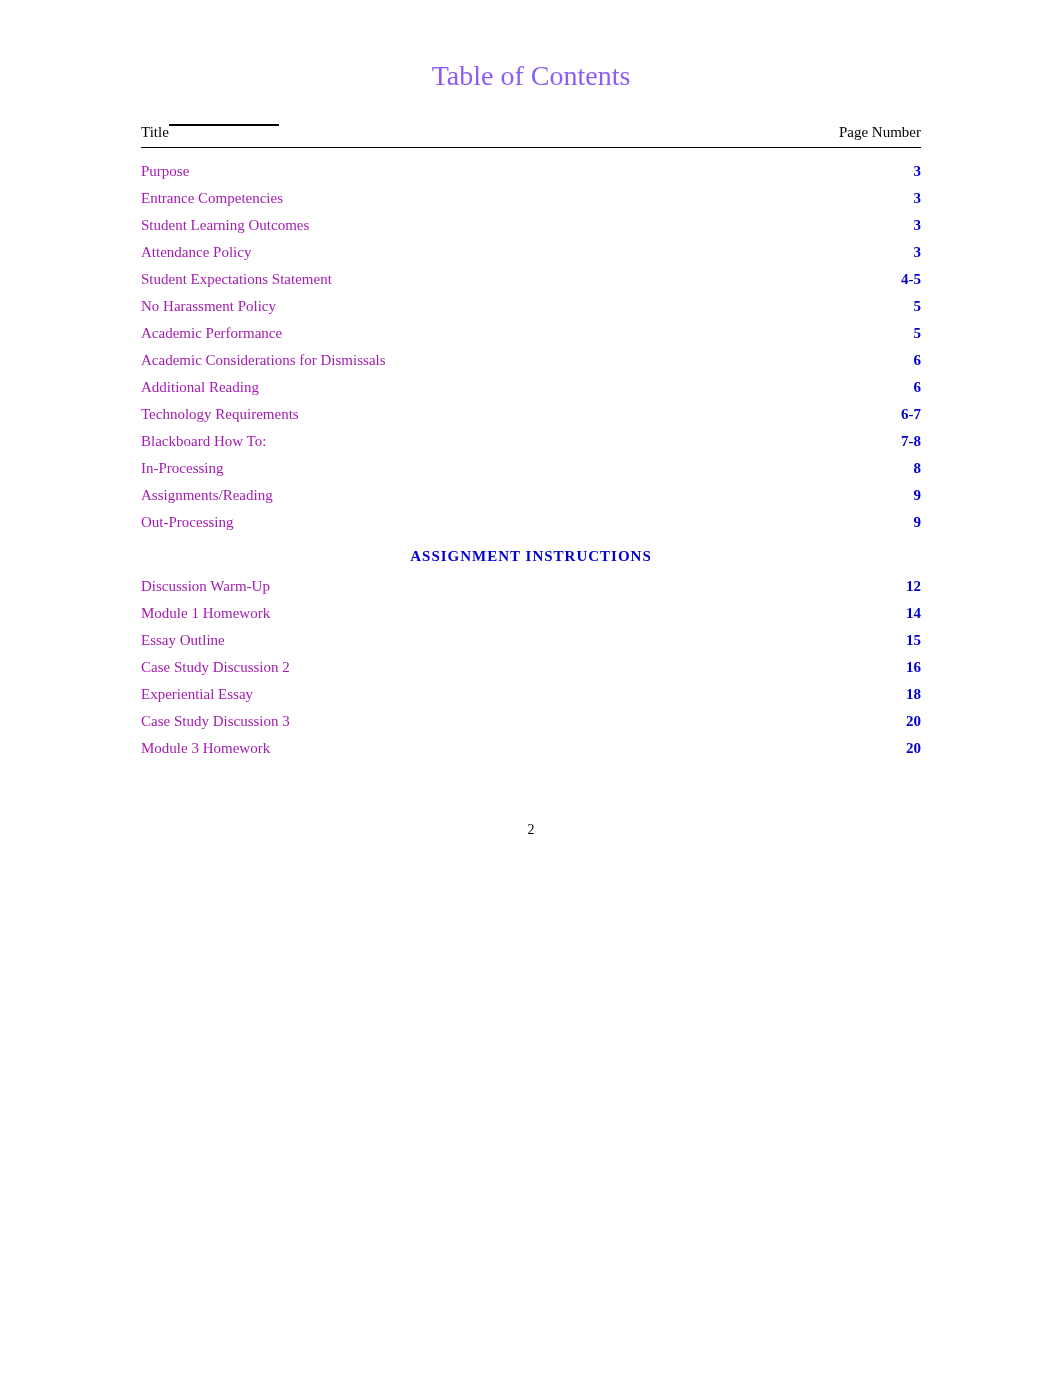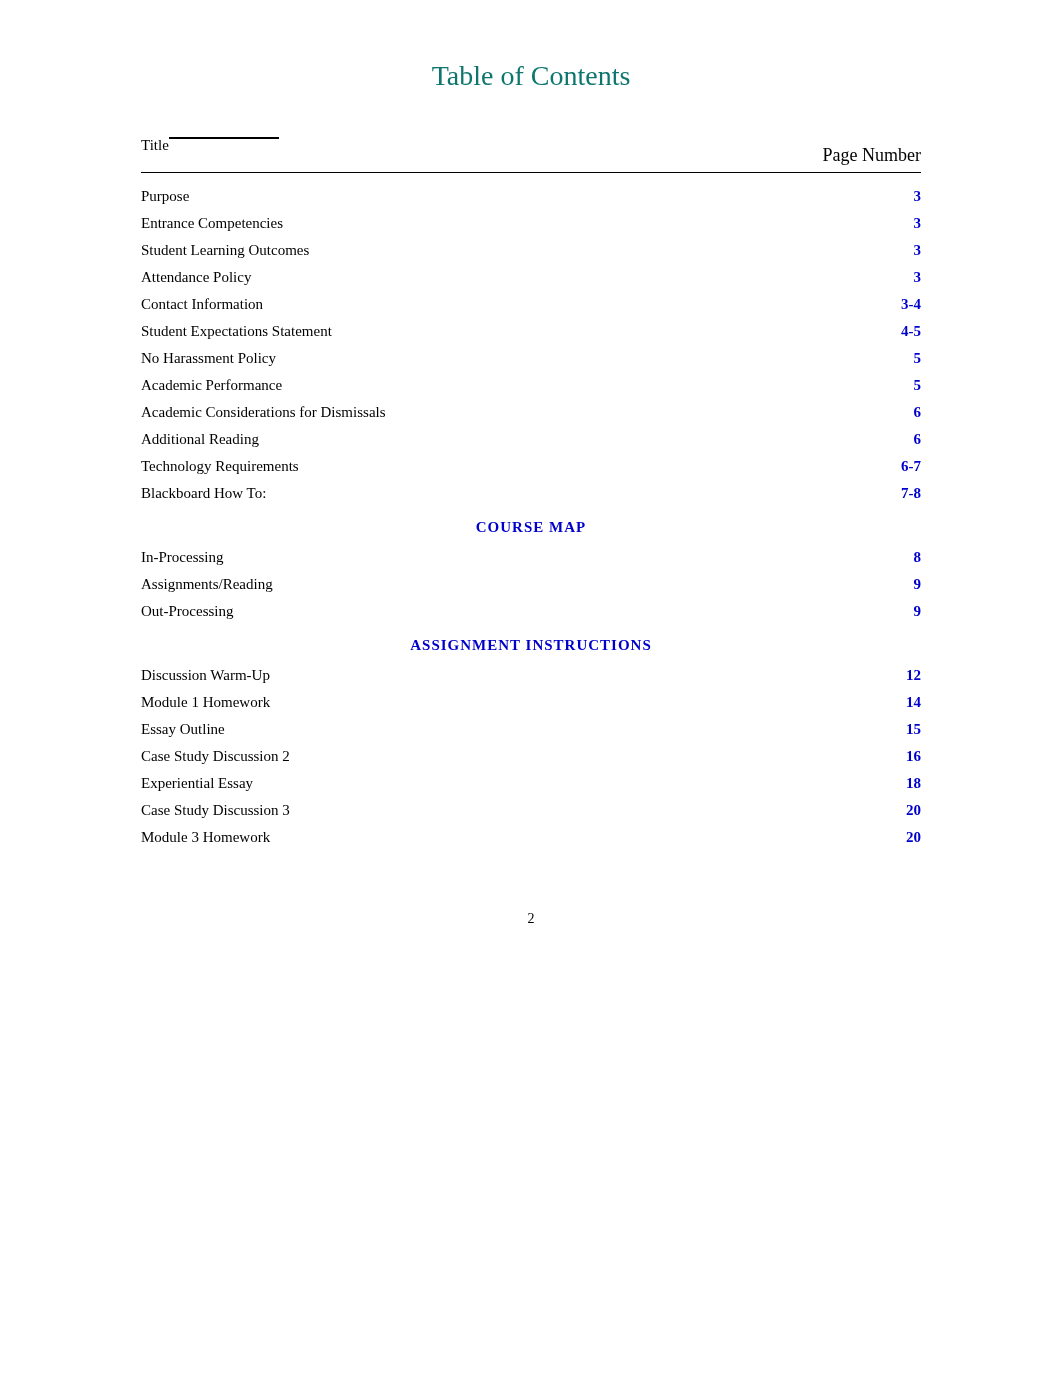--- a/index.html
+++ b/index.html
@@ -20,21 +20,21 @@
 
     .page {
       width: 780px;
       max-width: 100%;
     }
 
     .page-title {
       text-align: center;
       font-size: 28px;
       font-weight: normal;
-      color: #0f766e;
+      color: #8b5cf6;
       margin-bottom: 32px;
       font-family: 'Times New Roman', Times, serif;
     }
 
     .toc-header {
       display: flex;
       justify-content: space-between;
       align-items: center;
       border-bottom: 1px solid #000;
       padding-bottom: 6px;
@@ -57,36 +57,35 @@
     }
 
     .toc-header-title .line2 {
       display: inline-block;
       width: 70px;
       border-bottom: 2px solid #000;
       margin-bottom: 2px;
     }
 
     .toc-header-page {
-      font-size: 18px;
+      font-size: 15px;
       color: #000000;
       font-weight: normal;
-      margin-top: 21px;
     }
 
     .toc-entry {
       display: flex;
       justify-content: space-between;
       align-items: baseline;
       padding: 5px 0;
     }
 
     .toc-entry-title {
       font-size: 15px;
-      color: #000000;
+      color: #a21caf;
       text-decoration: none;
     }
 
     .toc-entry-page {
       font-size: 15px;
       color: #0000cc;
       font-weight: bold;
       min-width: 30px;
       text-align: right;
     }
@@ -134,24 +133,20 @@
     </div>
       <div class="toc-entry">
       <span class="toc-entry-title">Student Learning Outcomes</span>
       <span class="toc-entry-page">3</span>
     </div>
       <div class="toc-entry">
       <span class="toc-entry-title">Attendance Policy</span>
       <span class="toc-entry-page">3</span>
     </div>
       <div class="toc-entry">
-      <span class="toc-entry-title">Contact Information</span>
-      <span class="toc-entry-page">3-4</span>
-    </div>
-      <div class="toc-entry">
       <span class="toc-entry-title">Student Expectations Statement</span>
       <span class="toc-entry-page">4-5</span>
     </div>
       <div class="toc-entry">
       <span class="toc-entry-title">No Harassment Policy</span>
       <span class="toc-entry-page">5</span>
     </div>
       <div class="toc-entry">
       <span class="toc-entry-title">Academic Performance</span>
       <span class="toc-entry-page">5</span>
@@ -167,21 +162,20 @@
       <div class="toc-entry">
       <span class="toc-entry-title">Technology Requirements</span>
       <span class="toc-entry-page">6-7</span>
     </div>
       <div class="toc-entry">
       <span class="toc-entry-title">Blackboard How To:</span>
       <span class="toc-entry-page">7-8</span>
     </div>
     </div>
 
-  <div class="section-header">COURSE MAP</div>
 
   <div>
   <div class="toc-entry">
       <span class="toc-entry-title">In-Processing</span>
       <span class="toc-entry-page">8</span>
     </div>
       <div class="toc-entry">
       <span class="toc-entry-title">Assignments/Reading</span>
       <span class="toc-entry-page">9</span>
     </div>

